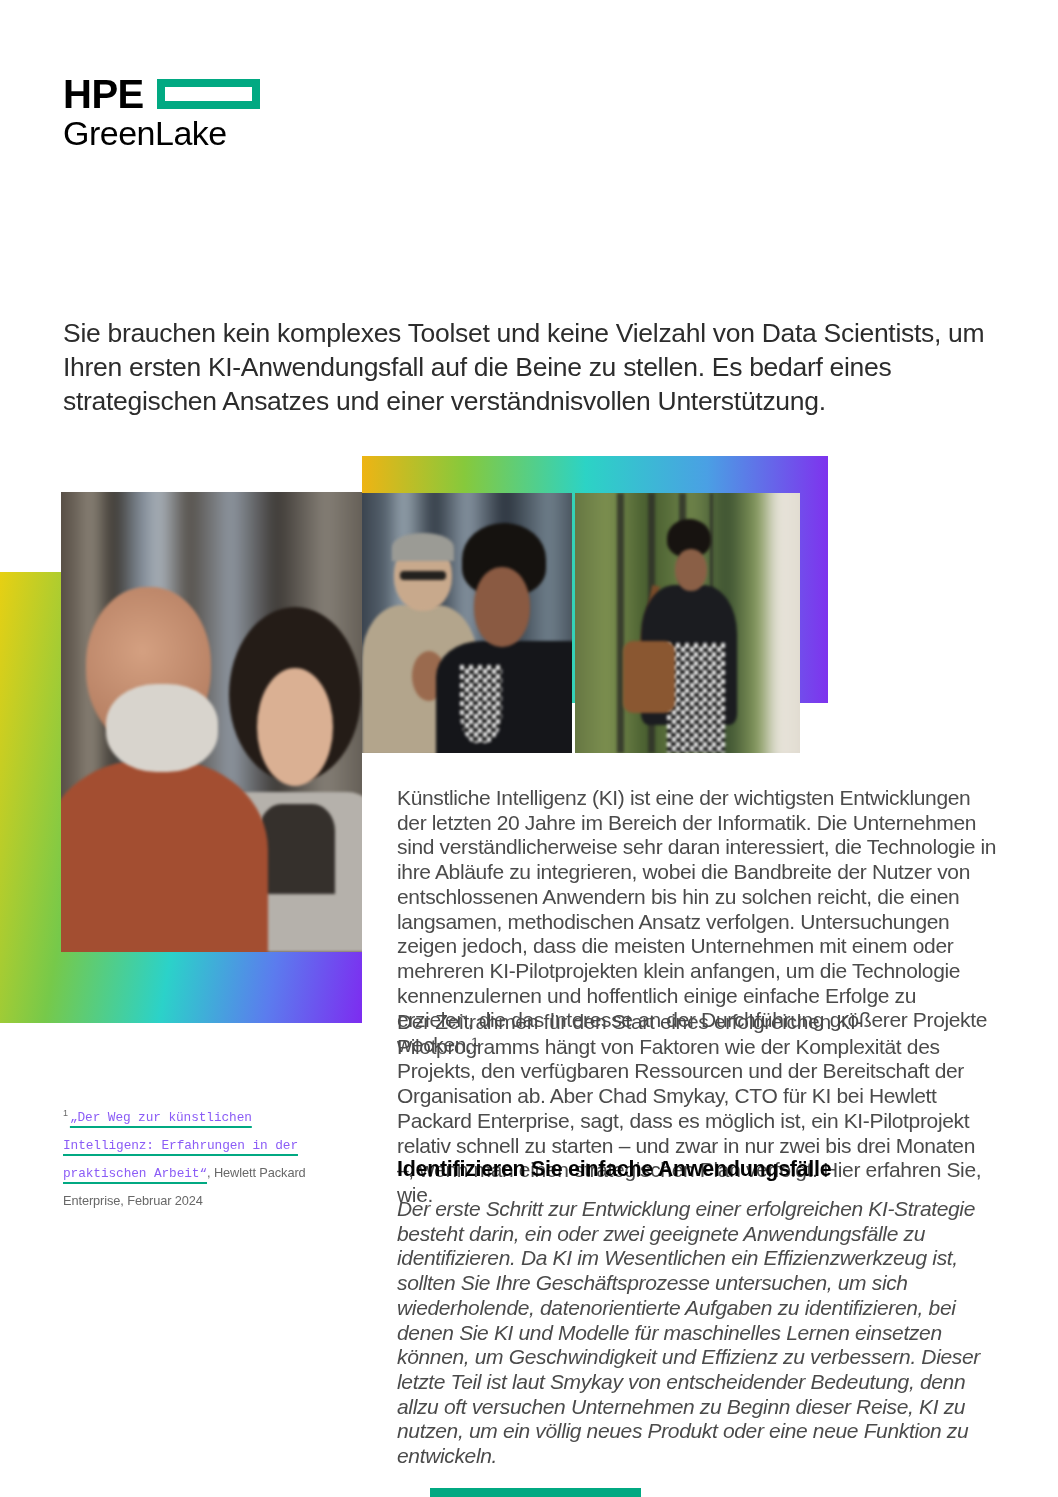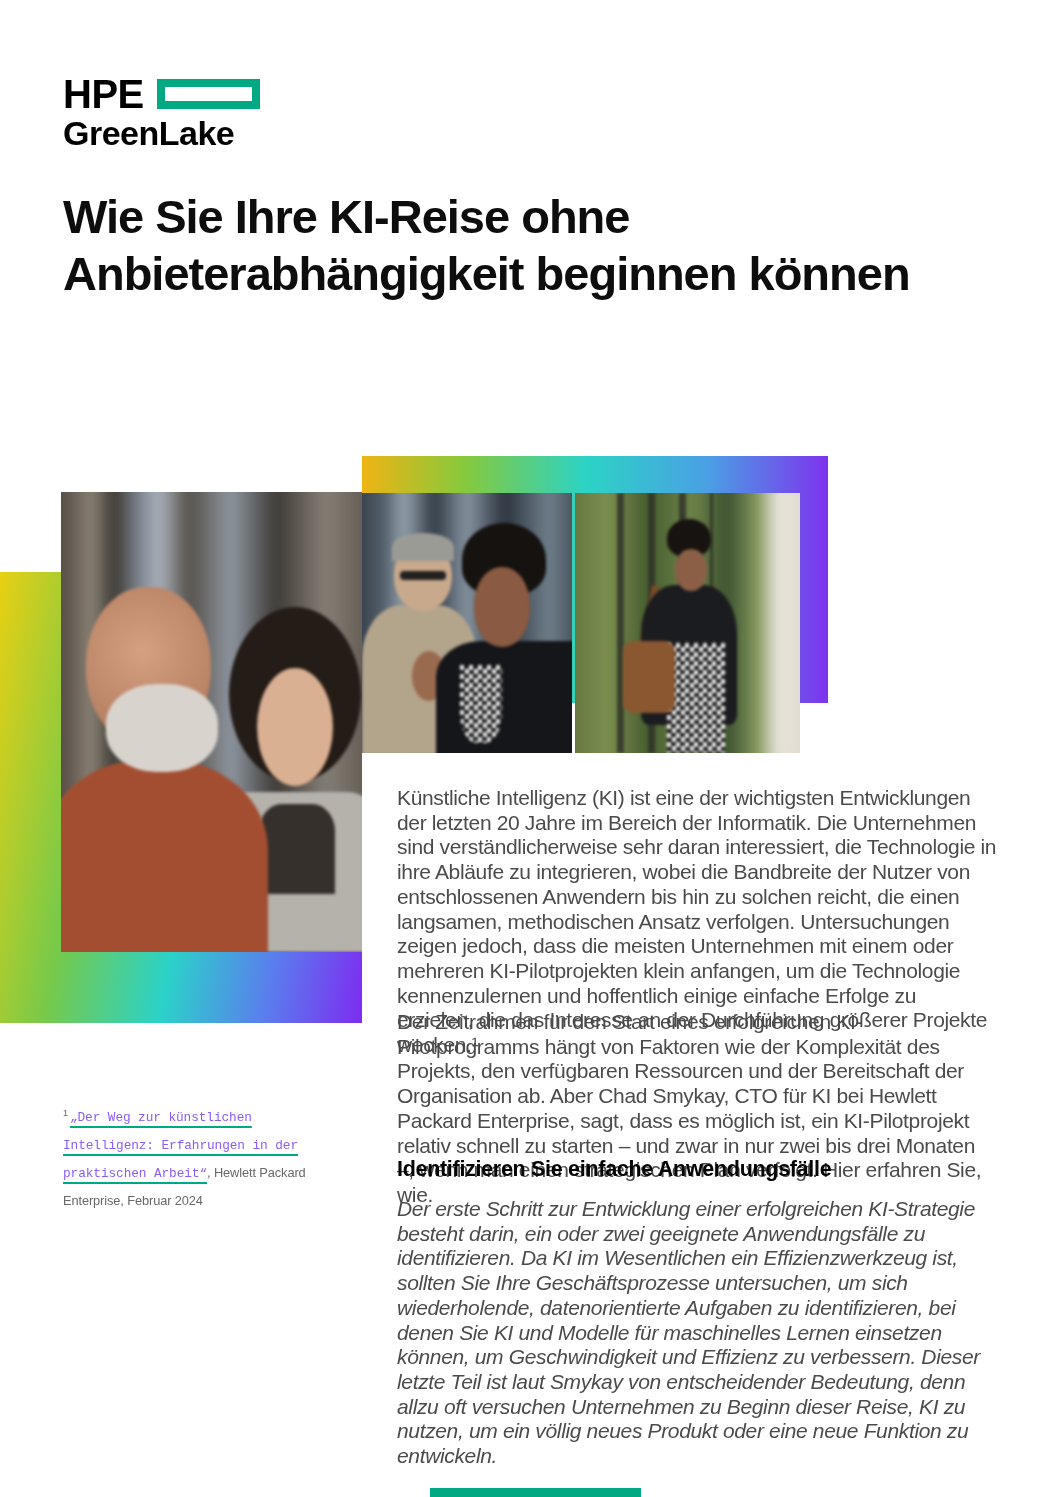--- a/index.html
+++ b/index.html
@@ -7,21 +7,21 @@
     position:relative;width:1058px;height:1497px;margin:0 auto;
     background:#ffffff;overflow:hidden;
     font-family:"Liberation Sans",sans-serif;
   }
   
   .logo{position:absolute;left:63px;top:76px;}
   .logo-row{display:flex;align-items:center;}
   .logo-hpe{font-size:40px;font-weight:900;line-height:36px;color:#000;letter-spacing:-.5px;}
   .logo-element{display:inline-block;width:103px;height:30px;margin-left:13px;
     border:8px solid #01a982;box-sizing:border-box;background:#fff;}
-  .logo-product{font-size:34px;font-weight:700;line-height:34px;color:#000;margin-top:4px;letter-spacing:-.5px;}
+  .logo-product{font-size:34px;font-weight:400;line-height:34px;color:#000;margin-top:4px;letter-spacing:-.5px;}
   
   .headline{
     position:absolute;left:63px;top:188px;width:940px;margin:0;
     font-size:47px;line-height:57px;font-weight:900;letter-spacing:-1px;color:#0d0d0d;
   }
   .subtitle{
     position:absolute;left:63px;top:316px;width:945px;margin:0;
     font-size:26.5px;line-height:34px;font-weight:400;letter-spacing:-.3px;color:#2c2c2c;
   }
   
@@ -88,22 +88,22 @@
 <div class="page">
 
   <header class="logo">
     <div class="logo-row">
       <span class="logo-hpe">HPE</span>
       <span class="logo-element"></span>
     </div>
     <div class="logo-product">GreenLake</div>
   </header>
 
-  <h1 class="headline">Wie Sie Ihre KI-Reise ohne Anbieterabhängigkeit beginnen können</h1>
 
+  <p class="subtitle">Sie brauchen kein komplexes Toolset und keine Vielzahl von Data Scientists, um Ihren ersten KI-Anwendungsfall auf die Beine zu stellen. Es bedarf eines strategischen Ansatzes und einer verständnisvollen Unterstützung.</p>
 
   <div class="grad-tr"></div>
   <div class="grad-bl"></div>
 
   <div class="photo photo-left">
     <div class="bg"></div>
     <div class="fg">
       <div class="sh pl-desk"></div>
       <div class="sh pl-hair2"></div>
       <div class="sh pl-face2"></div>

